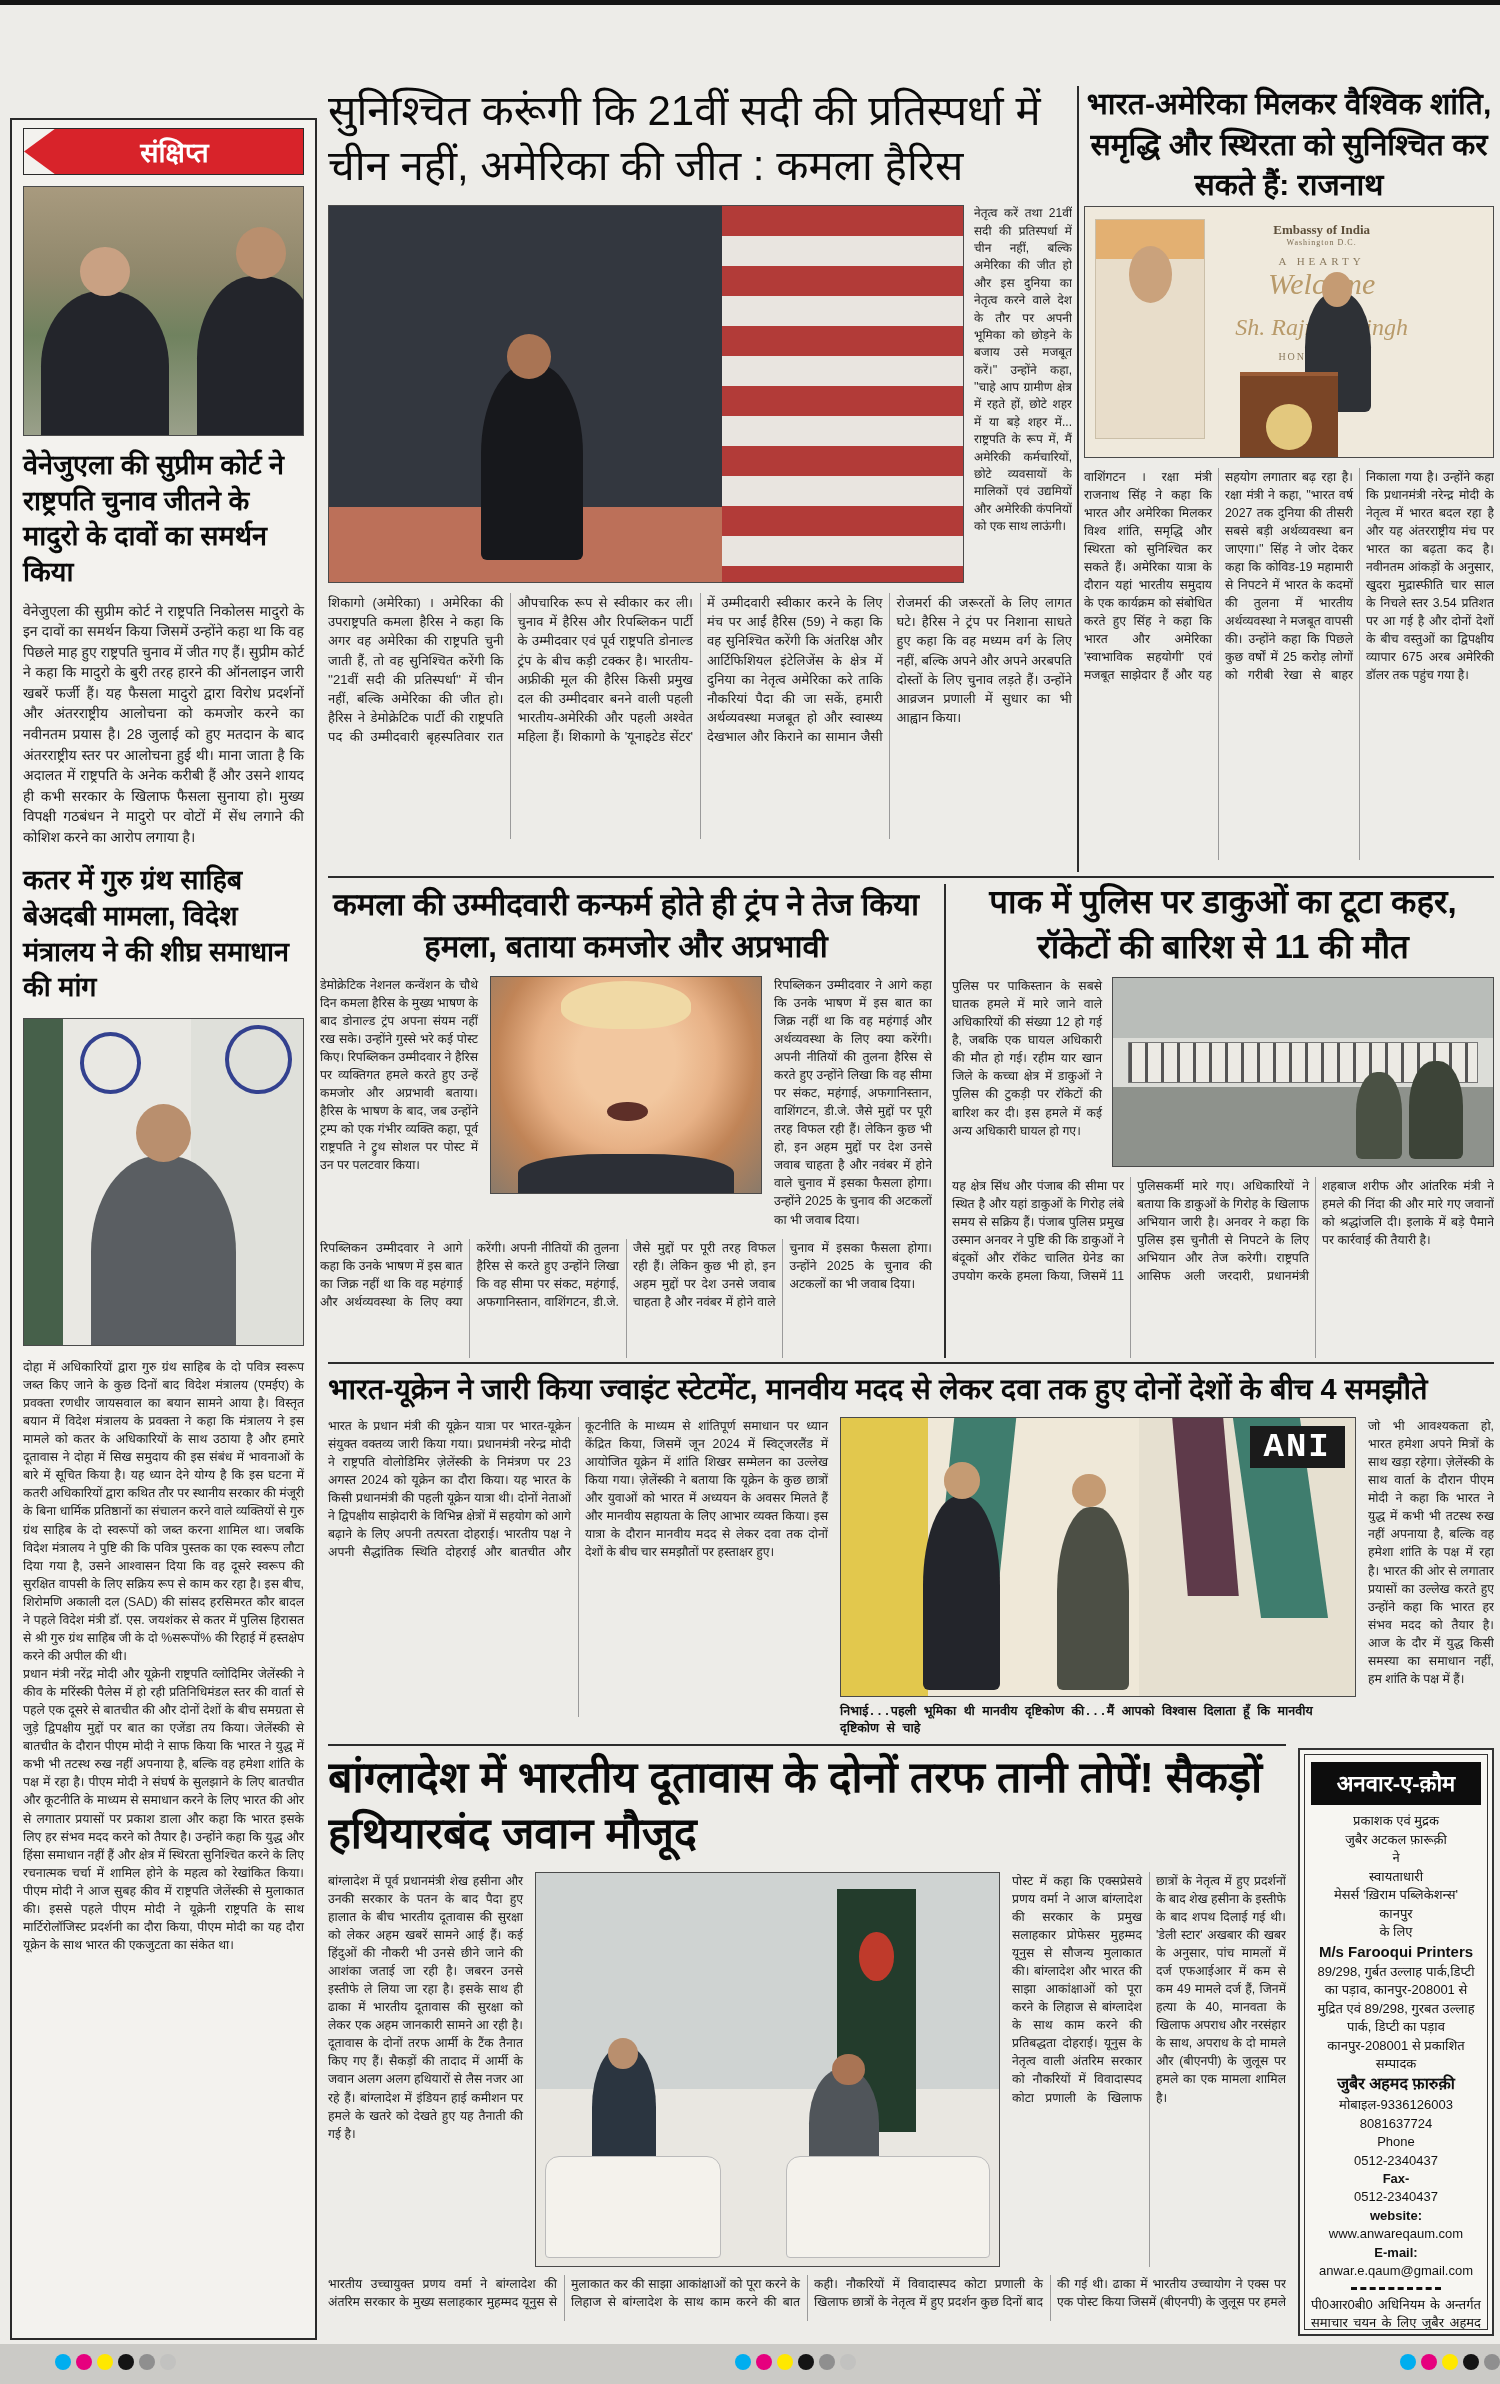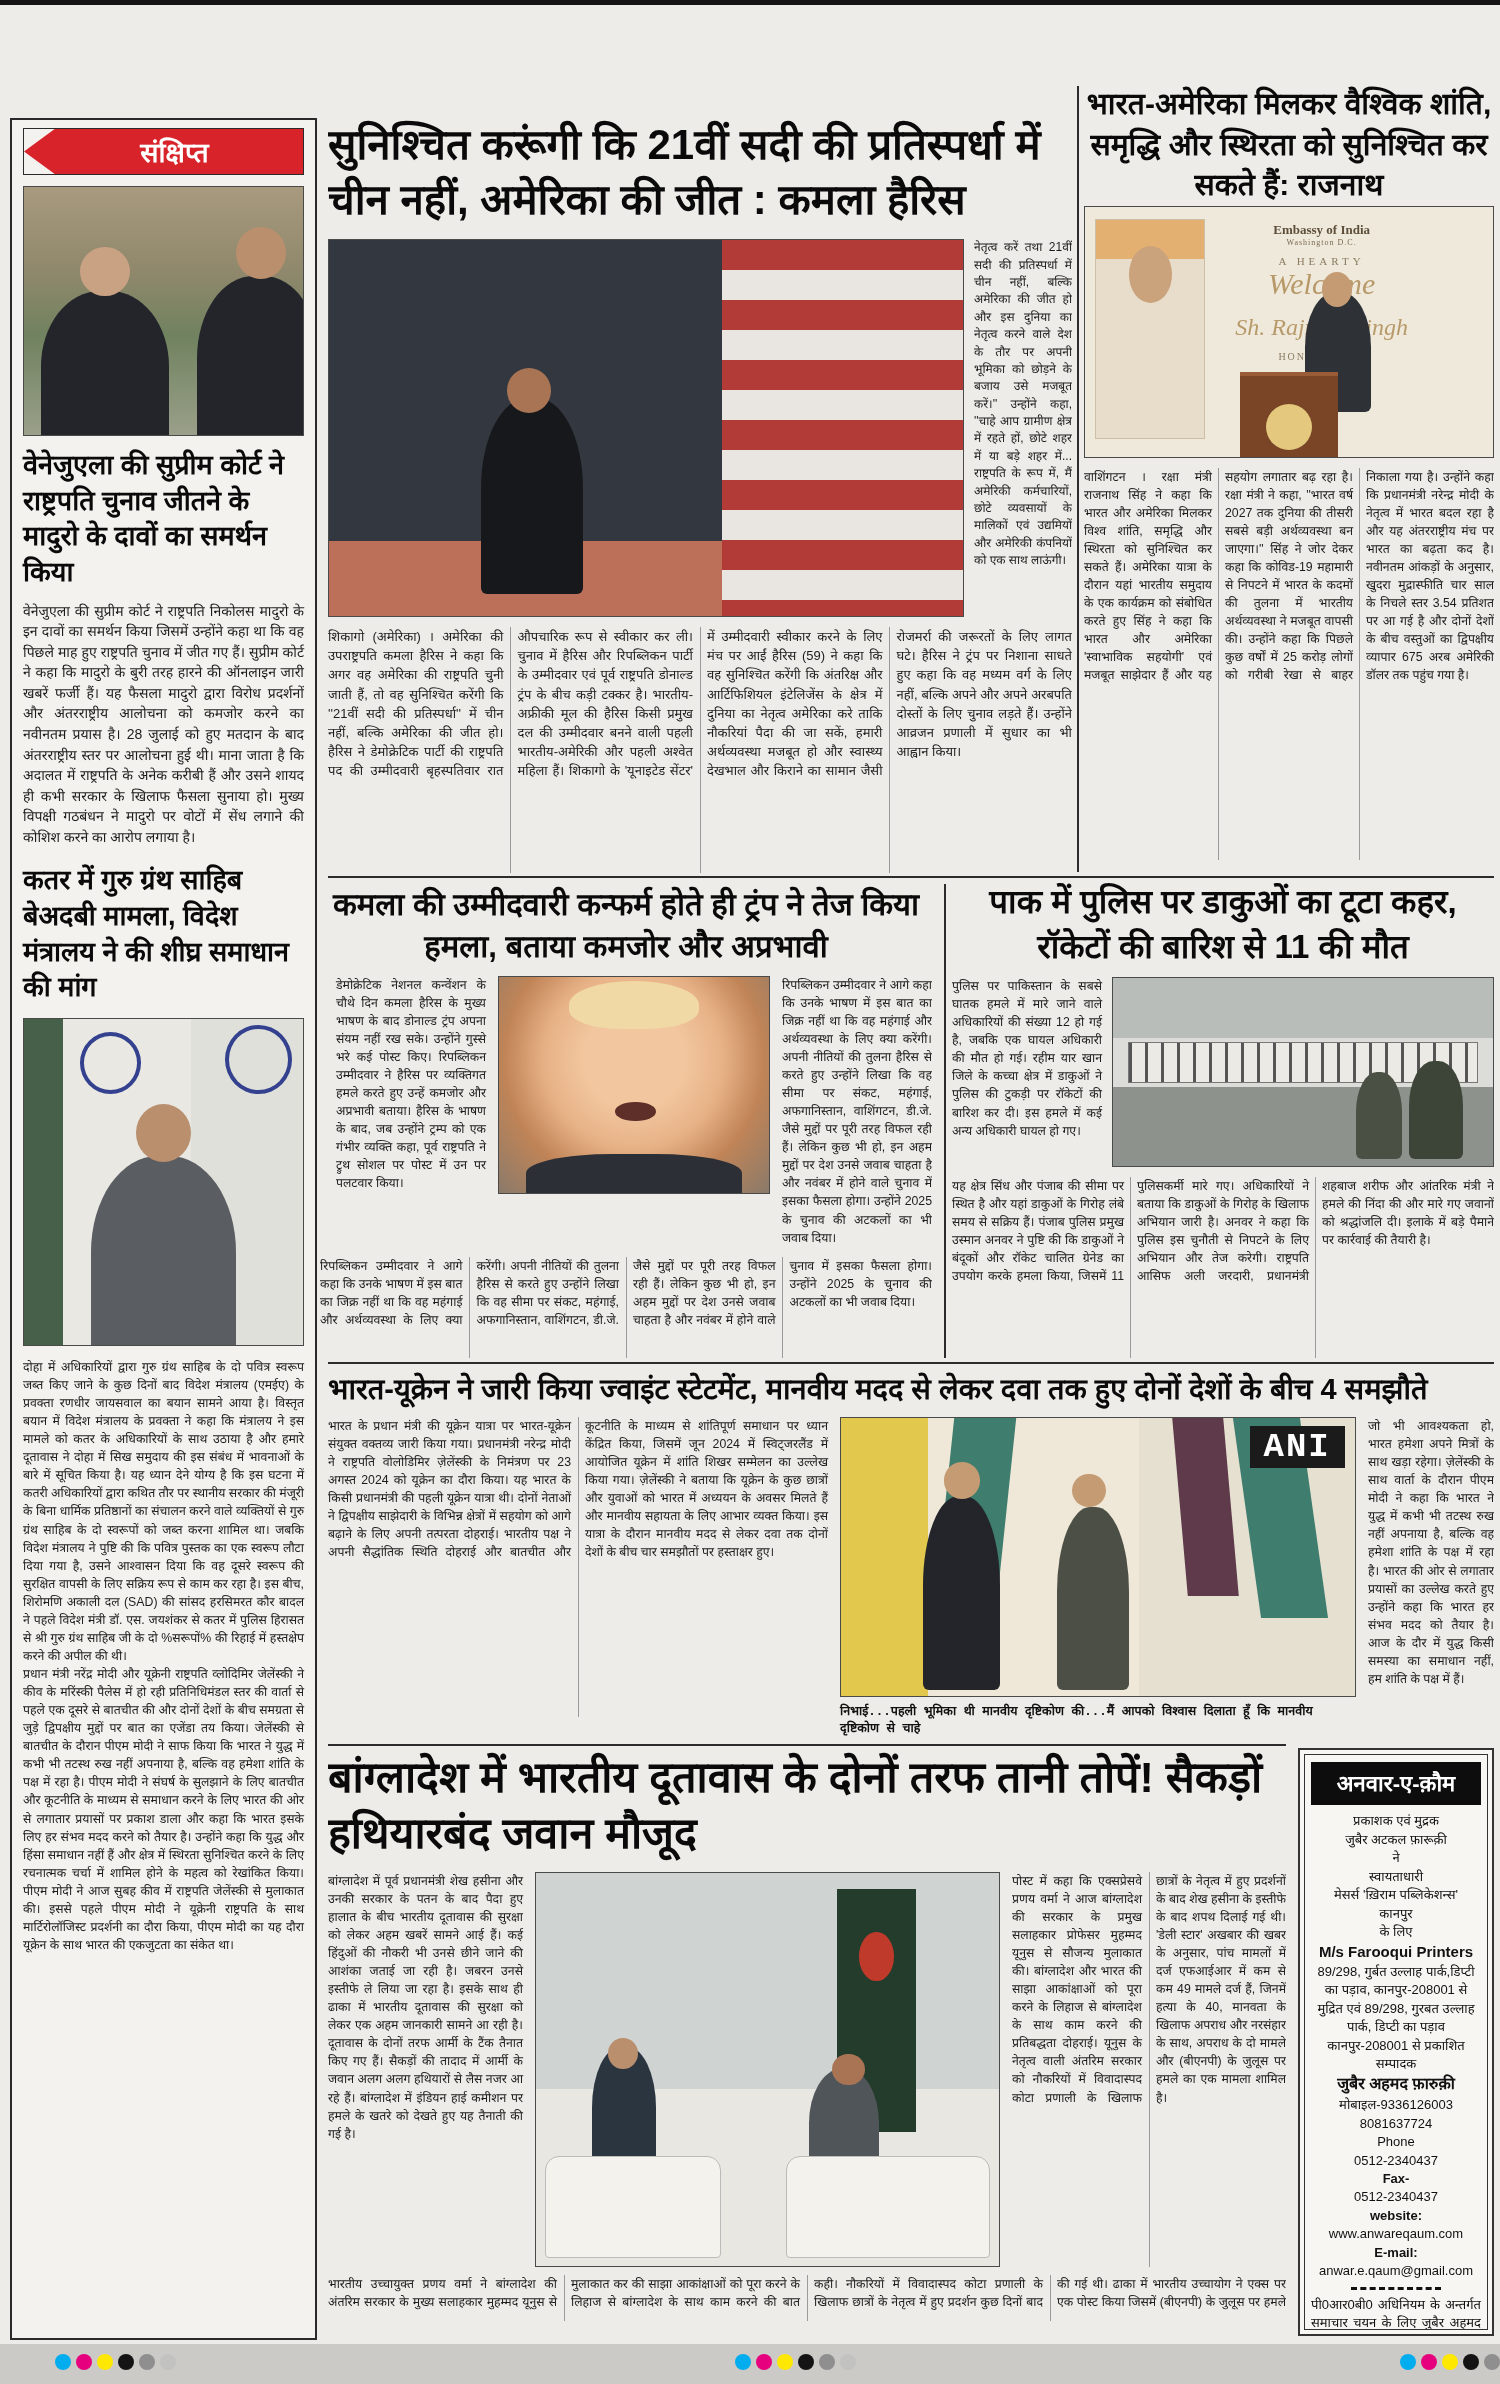--- a/index.html
+++ b/index.html
@@ -13,21 +13,21 @@
             color:#fff; font-weight:800; display:flex; align-items:center; justify-content:center; }
   .mh-date { left:16px; width:345px; font-size:27px; }
   .mh-title { left:612px; width:420px; font-size:26px; }
   .mh-page { left:1388px; width:88px; font-size:26px; }
   .mh-dot { position:absolute; top:14px; width:22px; height:32px; background:#fff; border-radius:50%; }
   .mh-pill { position:absolute; left:1112px; top:7px; width:228px; height:45px; background:#fff; border-radius:50%;
              color:#0e0e0e; font-size:27px; font-weight:800; display:flex; align-items:center; justify-content:center; }
 
   
   .h-side { font-size:27px; font-weight:800; line-height:1.32; color:#0a0a0a; }
-  .h-main { font-size:42px; font-weight:700; line-height:1.3; color:#0a0a0a;margin-top:34px; }
+  .h-main { font-size:42px; font-weight:400; line-height:1.3; color:#0a0a0a; }
   .h-mid { font-size:31px; font-weight:800; line-height:1.35; text-align:center; color:#0a0a0a; }
   .h-pak { font-size:33px; font-weight:800; line-height:1.35; text-align:center; color:#0a0a0a; }
   .h-joint { font-size:29px; font-weight:800; white-space:nowrap; color:#0a0a0a; }
   .h-bd { font-size:43px; font-weight:800; line-height:1.3; color:#0a0a0a; }
   .h-raj { font-size:30px; font-weight:800; line-height:1.35; text-align:center; color:#0a0a0a; }
   .body { font-size:13.5px; line-height:1.47; text-align:justify; color:#1c1c1c; }
   .small { font-size:12.3px; }
   .pre { white-space:pre-line; }
   .cols2 { columns:2; column-gap:14px; column-rule:1px solid #9a9a9a; }
   .cols3 { columns:3; column-gap:13px; column-rule:1px solid #9a9a9a; }
@@ -90,21 +90,21 @@
   .bd-flag { position:absolute; right:18%; top:4%; width:17%; height:62%; background:#233c2c; }
   .bd-circle { position:absolute; left:28%; top:18%; width:44%; height:20%; background:#bf3a2b; border-radius:50%; }
   .bd-sofa { position:absolute; bottom:2%; background:#f4f2ec; border-radius:14px 14px 4px 4px; border:1px solid #bbb; }
 
   
   .art-kamala { position:absolute; left:328px; top:84px; width:744px; height:790px; overflow:hidden; }
   .kamala-row { display:flex; gap:10px; margin-top:12px; }
   .side-col { flex:1; font-size:12px; line-height:1.45; text-align:justify; color:#1c1c1c; }
   .art-rajnath { position:absolute; left:1084px; top:84px; width:410px; height:790px; overflow:hidden; }
   .art-trump { position:absolute; left:320px; top:884px; width:612px; height:474px; overflow:hidden; }
-  .trow { display:flex; gap:12px; margin-top:8px;margin-left:16px; }
+  .trow { display:flex; gap:12px; margin-top:8px; }
   .tcol { flex:1; }
   .art-pak { position:absolute; left:952px; top:880px; width:542px; height:478px; overflow:hidden; }
   .prow { display:flex; gap:10px; margin-top:8px; }
   .art-joint { position:absolute; left:328px; top:1368px; width:1166px; height:372px; overflow:hidden; }
   .joint-row { display:flex; gap:12px; margin-top:10px; }
   .joint-left { width:500px; height:300px; }
   .joint-photo-wrap { width:516px;font-family:Liberation Mono, monospace; }
   .joint-caption { font-size:12.5px; font-weight:bold; margin-top:5px; color:#111; }
   .joint-right { flex:1; }
   .art-bd { position:absolute; left:328px; top:1750px; width:958px; height:590px; overflow:hidden; }

